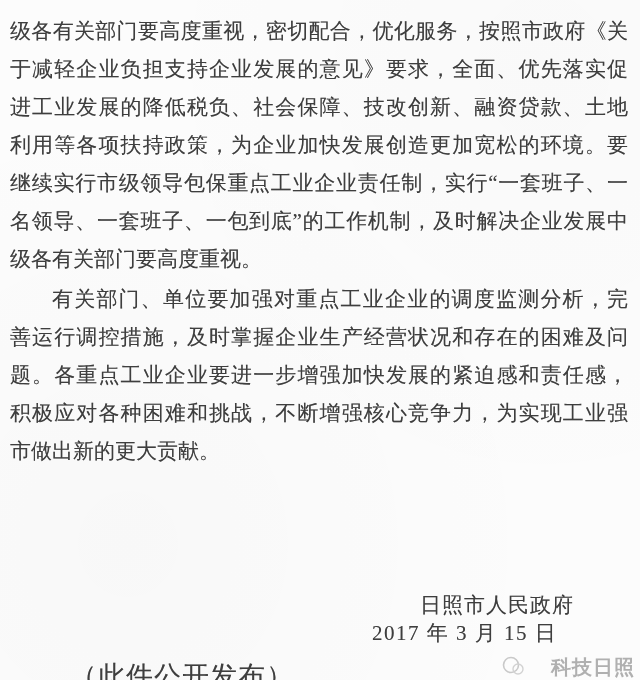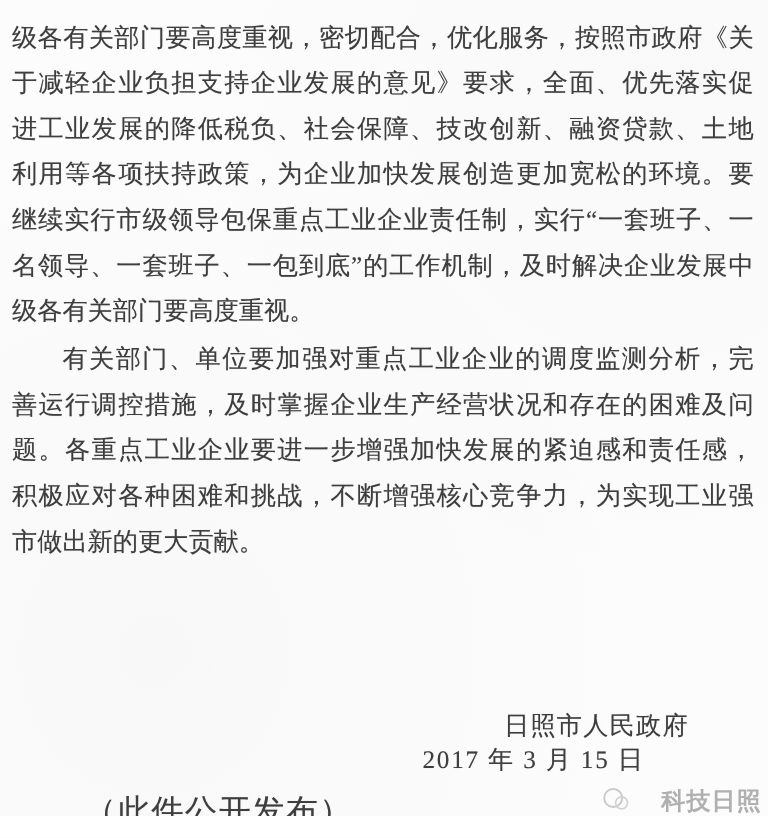--- a/index.html
+++ b/index.html
@@ -38,21 +38,21 @@
     left: 372px;
     top: 591px;
     font-size: 21px;
     letter-spacing: 1px;
     color: #3e3e3e;
     text-shadow: 0 0 0.6px rgba(70,70,70,0.45);
     margin-left: 48px;
   }
   .sig-date {
     position: absolute;
-    left: 352px;
+    left: 372px;
     top: 619px;
     font-size: 21px;
     letter-spacing: 1.5px;
     color: #3e3e3e;
     text-shadow: 0 0 0.6px rgba(70,70,70,0.45);
   }
   .footer-note {
     position: absolute;
     left: 70px;
     top: 658px;

